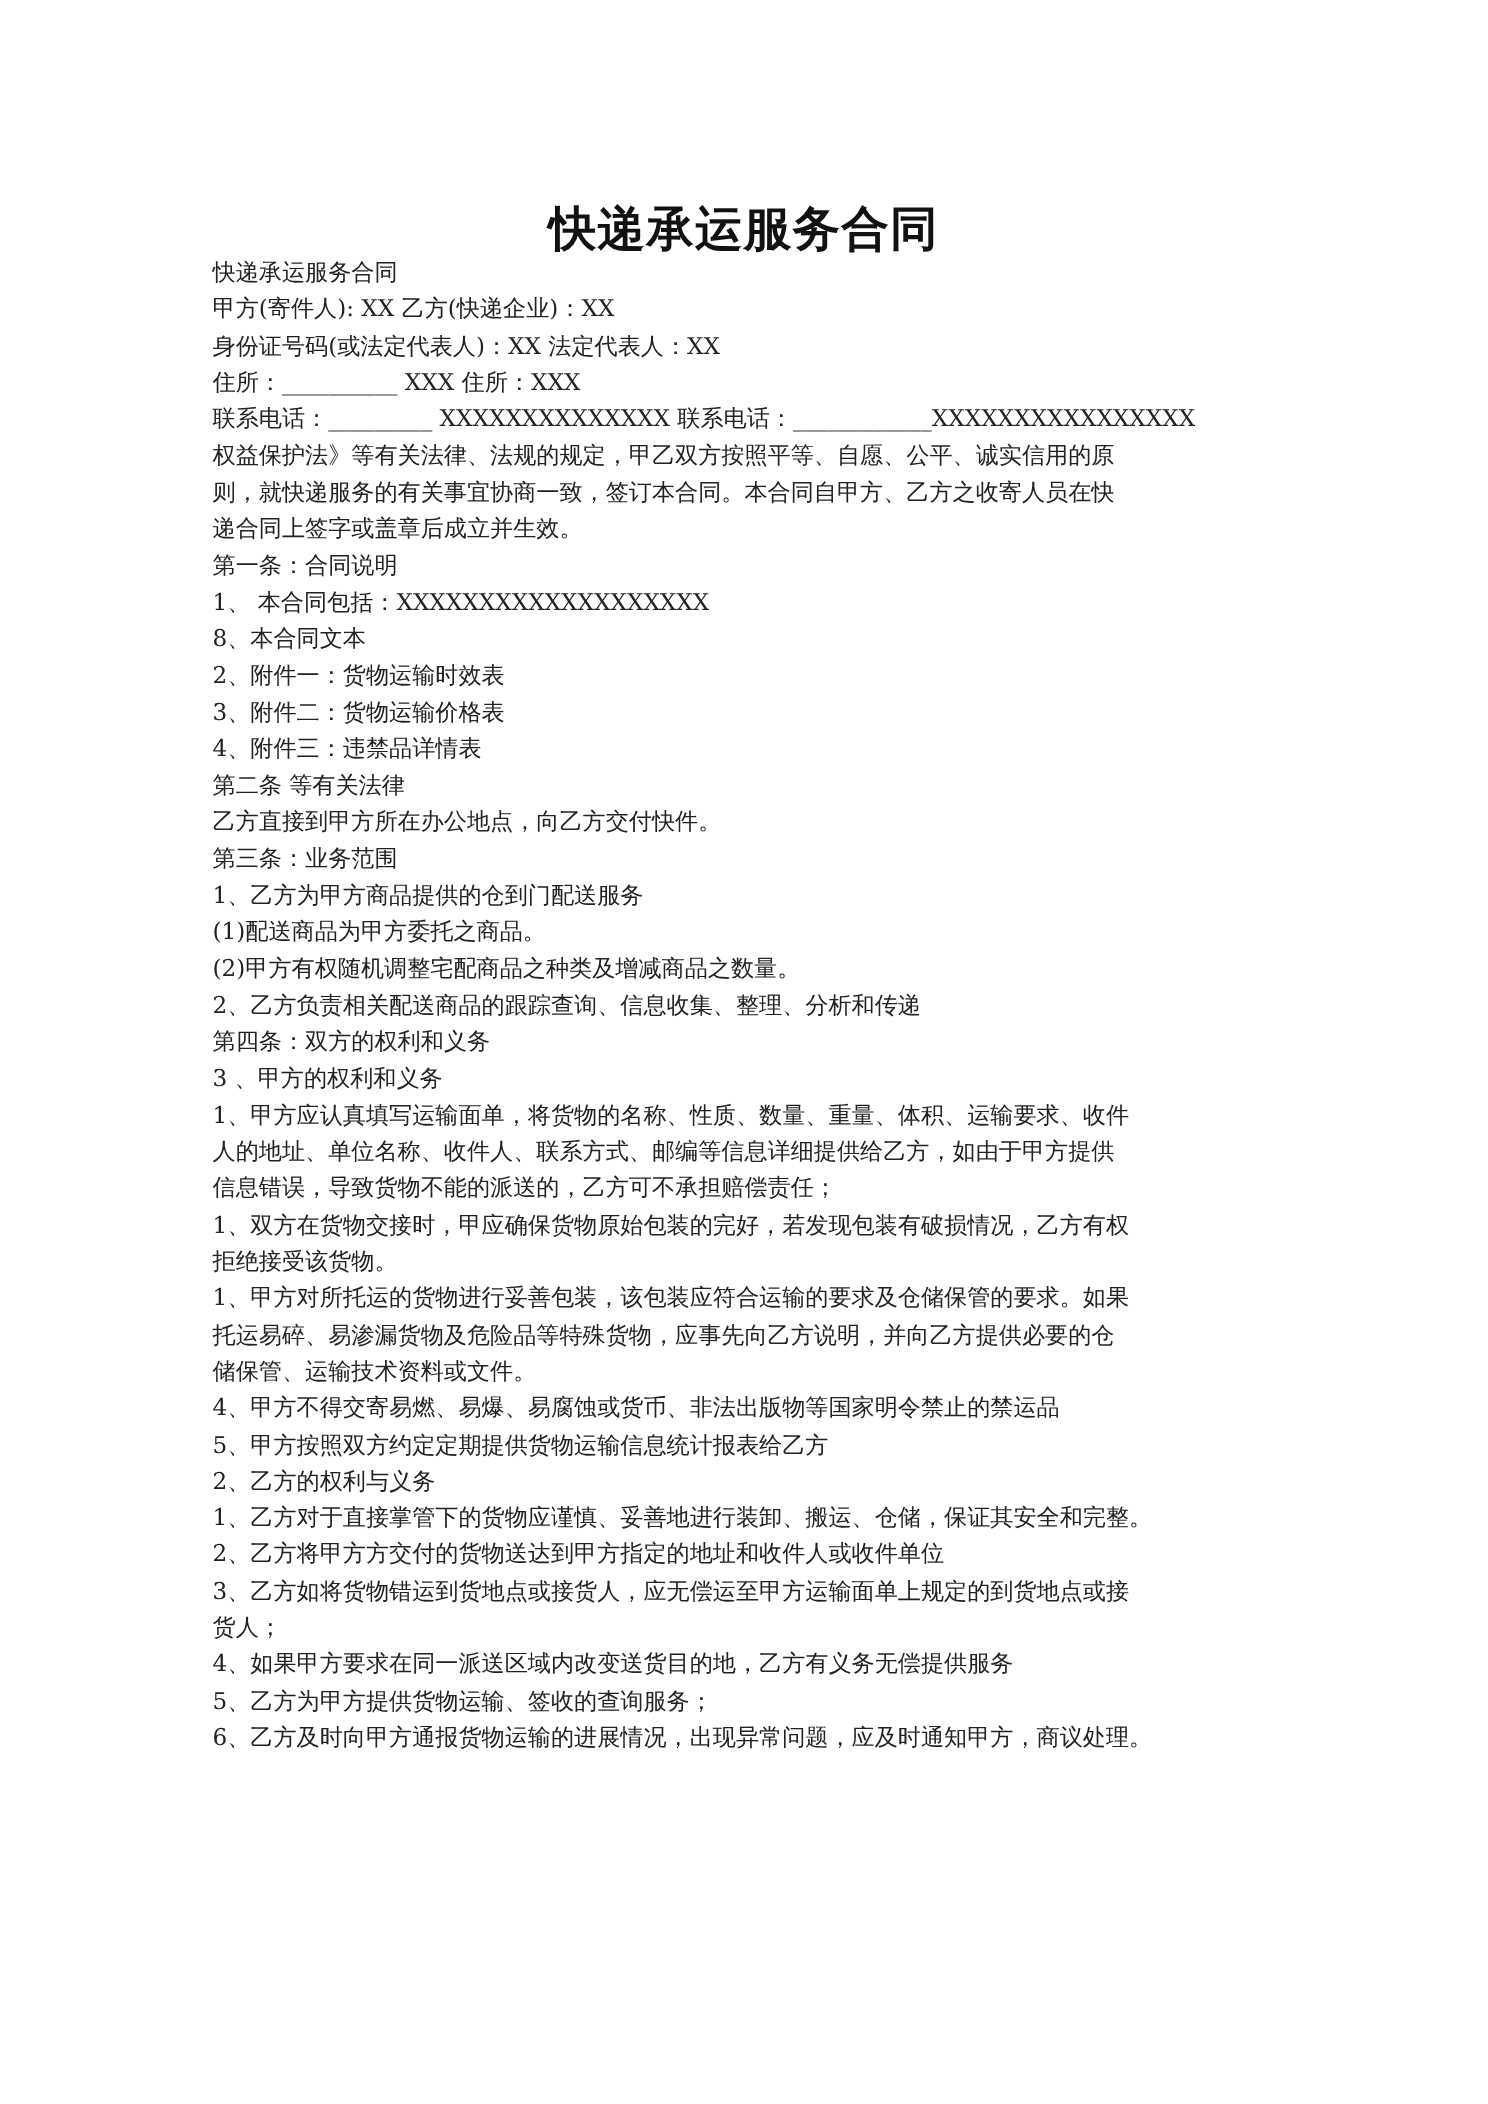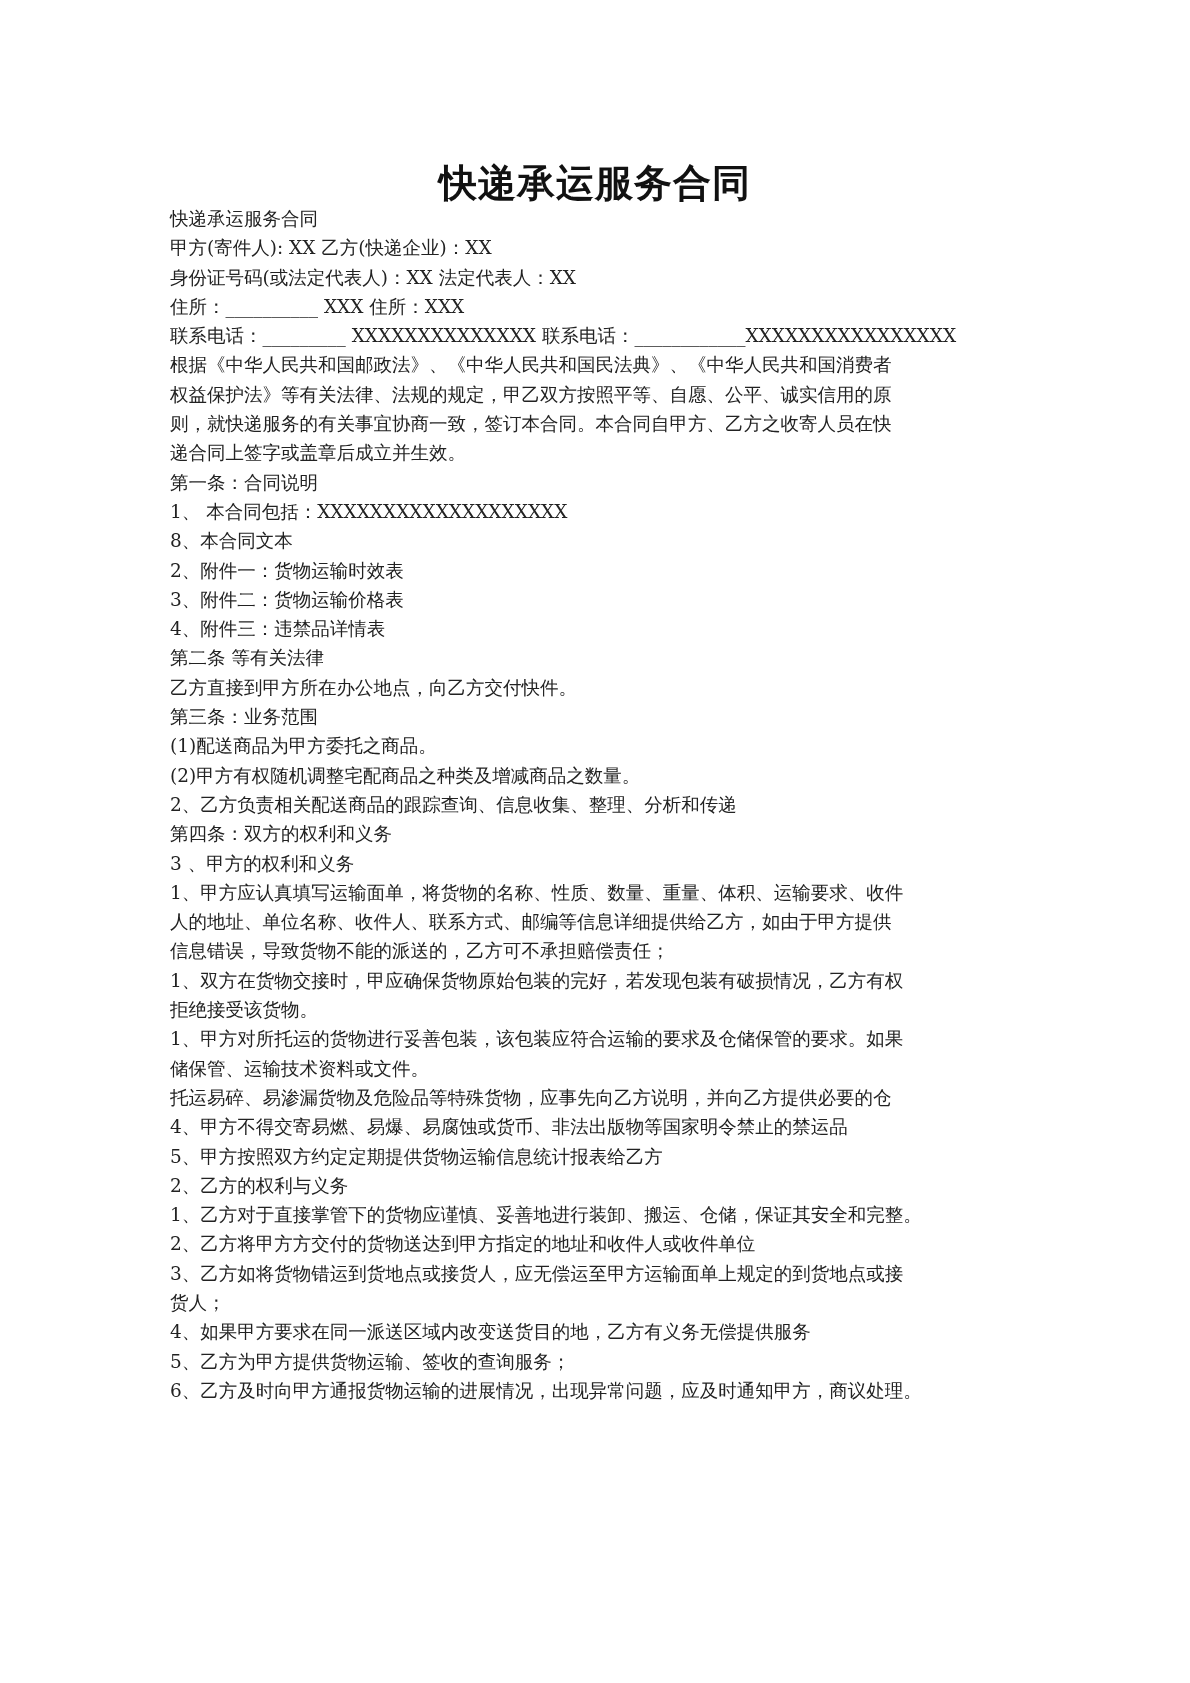--- a/index.html
+++ b/index.html
@@ -23,46 +23,46 @@
 <body>
 
 <div class="page">
   <div class="title">快递承运服务合同</div>
   <div class="body" id="body">
       <div class="line">快递承运服务合同</div>
       <div class="line">甲方(寄件人): XX 乙方(快递企业)：XX</div>
       <div class="line">身份证号码(或法定代表人)：XX 法定代表人：XX</div>
       <div class="line">住所：__________ XXX 住所：XXX</div>
       <div class="line">联系电话：_________ XXXXXXXXXXXXXX 联系电话：____________XXXXXXXXXXXXXXXX</div>
-      <div class="line">根据《中华人民共和国邮政法》、《中华人民共和国民法典》、《中华人民共和国消费者</div>
       <div class="line">权益保护法》等有关法律、法规的规定，甲乙双方按照平等、自愿、公平、诚实信用的原</div>
       <div class="line">则，就快递服务的有关事宜协商一致，签订本合同。本合同自甲方、乙方之收寄人员在快</div>
       <div class="line">递合同上签字或盖章后成立并生效。</div>
       <div class="line">第一条：合同说明</div>
       <div class="line">1、  本合同包括：XXXXXXXXXXXXXXXXXXX</div>
       <div class="line">8、本合同文本</div>
       <div class="line">2、附件一：货物运输时效表</div>
       <div class="line">3、附件二：货物运输价格表</div>
       <div class="line">4、附件三：违禁品详情表</div>
       <div class="line">第二条 等有关法律</div>
       <div class="line">乙方直接到甲方所在办公地点，向乙方交付快件。</div>
       <div class="line">第三条：业务范围</div>
+      <div class="line">1、乙方为甲方商品提供的仓到门配送服务</div>
       <div class="line">(1)配送商品为甲方委托之商品。</div>
       <div class="line">(2)甲方有权随机调整宅配商品之种类及增减商品之数量。</div>
       <div class="line">2、乙方负责相关配送商品的跟踪查询、信息收集、整理、分析和传递</div>
       <div class="line">第四条：双方的权利和义务</div>
       <div class="line">3 、甲方的权利和义务</div>
       <div class="line">1、甲方应认真填写运输面单，将货物的名称、性质、数量、重量、体积、运输要求、收件</div>
       <div class="line">人的地址、单位名称、收件人、联系方式、邮编等信息详细提供给乙方，如由于甲方提供</div>
       <div class="line">信息错误，导致货物不能的派送的，乙方可不承担赔偿责任；</div>
       <div class="line">1、双方在货物交接时，甲应确保货物原始包装的完好，若发现包装有破损情况，乙方有权</div>
       <div class="line">拒绝接受该货物。</div>
       <div class="line">1、甲方对所托运的货物进行妥善包装，该包装应符合运输的要求及仓储保管的要求。如果</div>
+      <div class="line">托运易碎、易渗漏货物及危险品等特殊货物，应事先向乙方说明，并向乙方提供必要的仓</div>
       <div class="line">储保管、运输技术资料或文件。</div>
-      <div class="line">托运易碎、易渗漏货物及危险品等特殊货物，应事先向乙方说明，并向乙方提供必要的仓</div>
       <div class="line">4、甲方不得交寄易燃、易爆、易腐蚀或货币、非法出版物等国家明令禁止的禁运品</div>
       <div class="line">5、甲方按照双方约定定期提供货物运输信息统计报表给乙方</div>
       <div class="line">2、乙方的权利与义务</div>
       <div class="line">1、乙方对于直接掌管下的货物应谨慎、妥善地进行装卸、搬运、仓储，保证其安全和完整。</div>
       <div class="line">2、乙方将甲方方交付的货物送达到甲方指定的地址和收件人或收件单位</div>
       <div class="line">3、乙方如将货物错运到货地点或接货人，应无偿运至甲方运输面单上规定的到货地点或接</div>
       <div class="line">货人；</div>
       <div class="line">4、如果甲方要求在同一派送区域内改变送货目的地，乙方有义务无偿提供服务</div>
       <div class="line">5、乙方为甲方提供货物运输、签收的查询服务；</div>
       <div class="line">6、乙方及时向甲方通报货物运输的进展情况，出现异常问题，应及时通知甲方，商议处理。</div>

